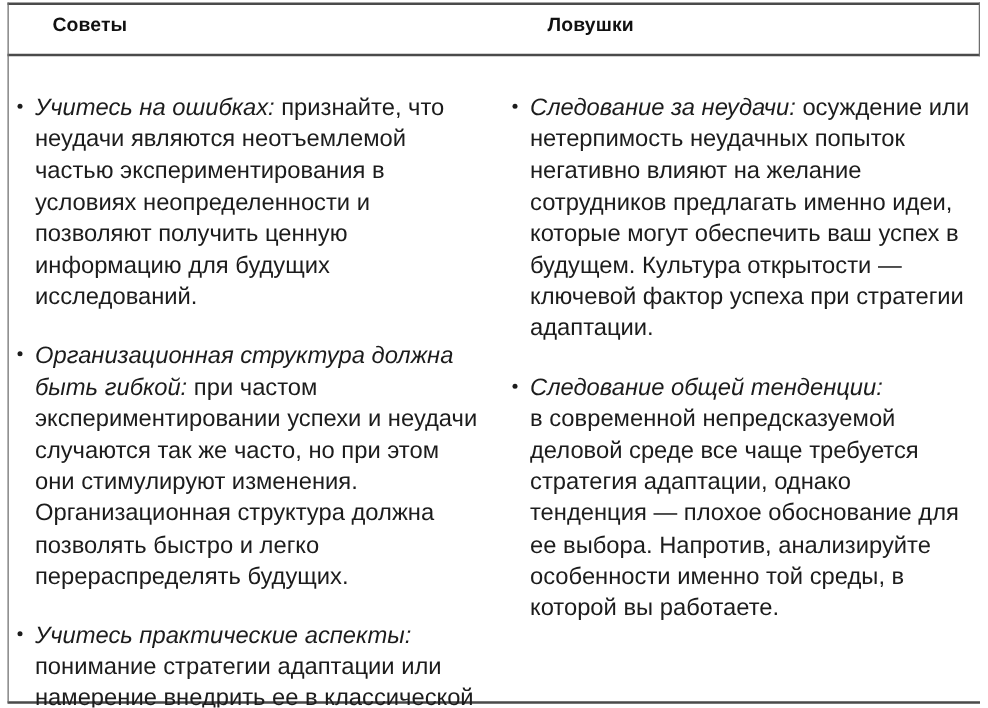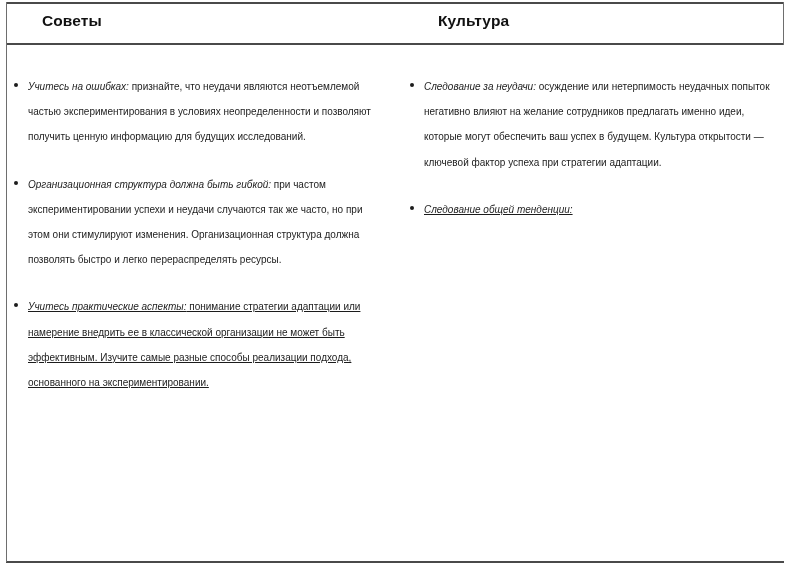--- a/index.html
+++ b/index.html
@@ -73,26 +73,26 @@
 
   .bullet-list {
     margin: 0;
     padding: 0;
     list-style: none;
   }
   .bullet-item {
     position: relative;
     padding-left: 14px;
     margin: 0 0 22px 0;
-    font-size: 10px;
+    font-size: 19px;
     line-height: 25.2px;
     text-align: left;
     color: #1c1c1c;
   }
-  .bullet-item:last-child { margin-bottom: 0; text-decoration: underline; }
+  .bullet-item:last-child { margin-bottom: 0; }
 
   .bullet-dot {
     position: absolute;
     left: 0;
     top: 9px;
     width: 4px;
     height: 4px;
     border-radius: 50%;
     background: #1c1c1c;
   }
@@ -107,34 +107,34 @@
 <div class="sheet">
 
   <div class="rule rule-top"></div>
   <div class="rule rule-header"></div>
   <div class="rule rule-bottom"></div>
   <div class="rule rule-left"></div>
   <div class="rule rule-right-header"></div>
 
   <div class="header-row">
     <div class="col-head c1">Советы</div>
-    <div class="col-head c2">Культура</div>
+    <div class="col-head c2">Ловушки</div>
   </div>
 
   <div class="body-area">
 
     <div class="col col-1">
       <ul class="bullet-list" id="list-col-0">
           <li class="bullet-item first-gap"><span class="bullet-dot"></span><span class="lead-in">Учитесь на ошибках:</span><span> признайте, что неудачи являются неотъемлемой частью экспериментирования в условиях неопределенности и позволяют получить ценную информацию для будущих исследований.</span></li>
-          <li class="bullet-item"><span class="bullet-dot"></span><span class="lead-in">Организационная структура должна быть гибкой:</span><span> при частом экспериментировании успехи и неудачи случаются так же часто, но при этом они стимулируют изменения. Организационная структура должна позволять быстро и легко перераспределять ресурсы.</span></li>
+          <li class="bullet-item"><span class="bullet-dot"></span><span class="lead-in">Организационная структура должна быть гибкой:</span><span> при частом экспериментировании успехи и неудачи случаются так же часто, но при этом они стимулируют изменения. Организационная структура должна позволять быстро и легко перераспределять будущих.</span></li>
           <li class="bullet-item"><span class="bullet-dot"></span><span class="lead-in">Учитесь практические аспекты:</span><span> понимание стратегии адаптации или намерение внедрить ее в классической организации не может быть эффективным. Изучите самые разные способы реализации подхода, основанного на экспериментировании.</span></li>
         </ul>
     </div>
 
     <div class="col col-2">
       <ul class="bullet-list" id="list-col-1">
           <li class="bullet-item first-gap"><span class="bullet-dot"></span><span class="lead-in">Следование за неудачи:</span><span> осуждение или нетерпимость неудачных попыток негативно влияют на желание сотрудников предлагать именно идеи, которые могут обеспечить ваш успех в будущем. Культура открытости — ключевой фактор успеха при стратегии адаптации.</span></li>
-          <li class="bullet-item"><span class="bullet-dot"></span><span class="lead-in">Следование общей тенденции:</span><br></li>
+          <li class="bullet-item"><span class="bullet-dot"></span><span class="lead-in">Следование общей тенденции:</span><br><span>в современной непредсказуемой деловой среде все чаще требуется стратегия адаптации, однако тенденция — плохое обоснование для ее выбора. Напротив, анализируйте особенности именно той среды, в которой вы работаете.</span></li>
         </ul>
     </div>
 
   </div>
 </div>
 
 </body></html>

